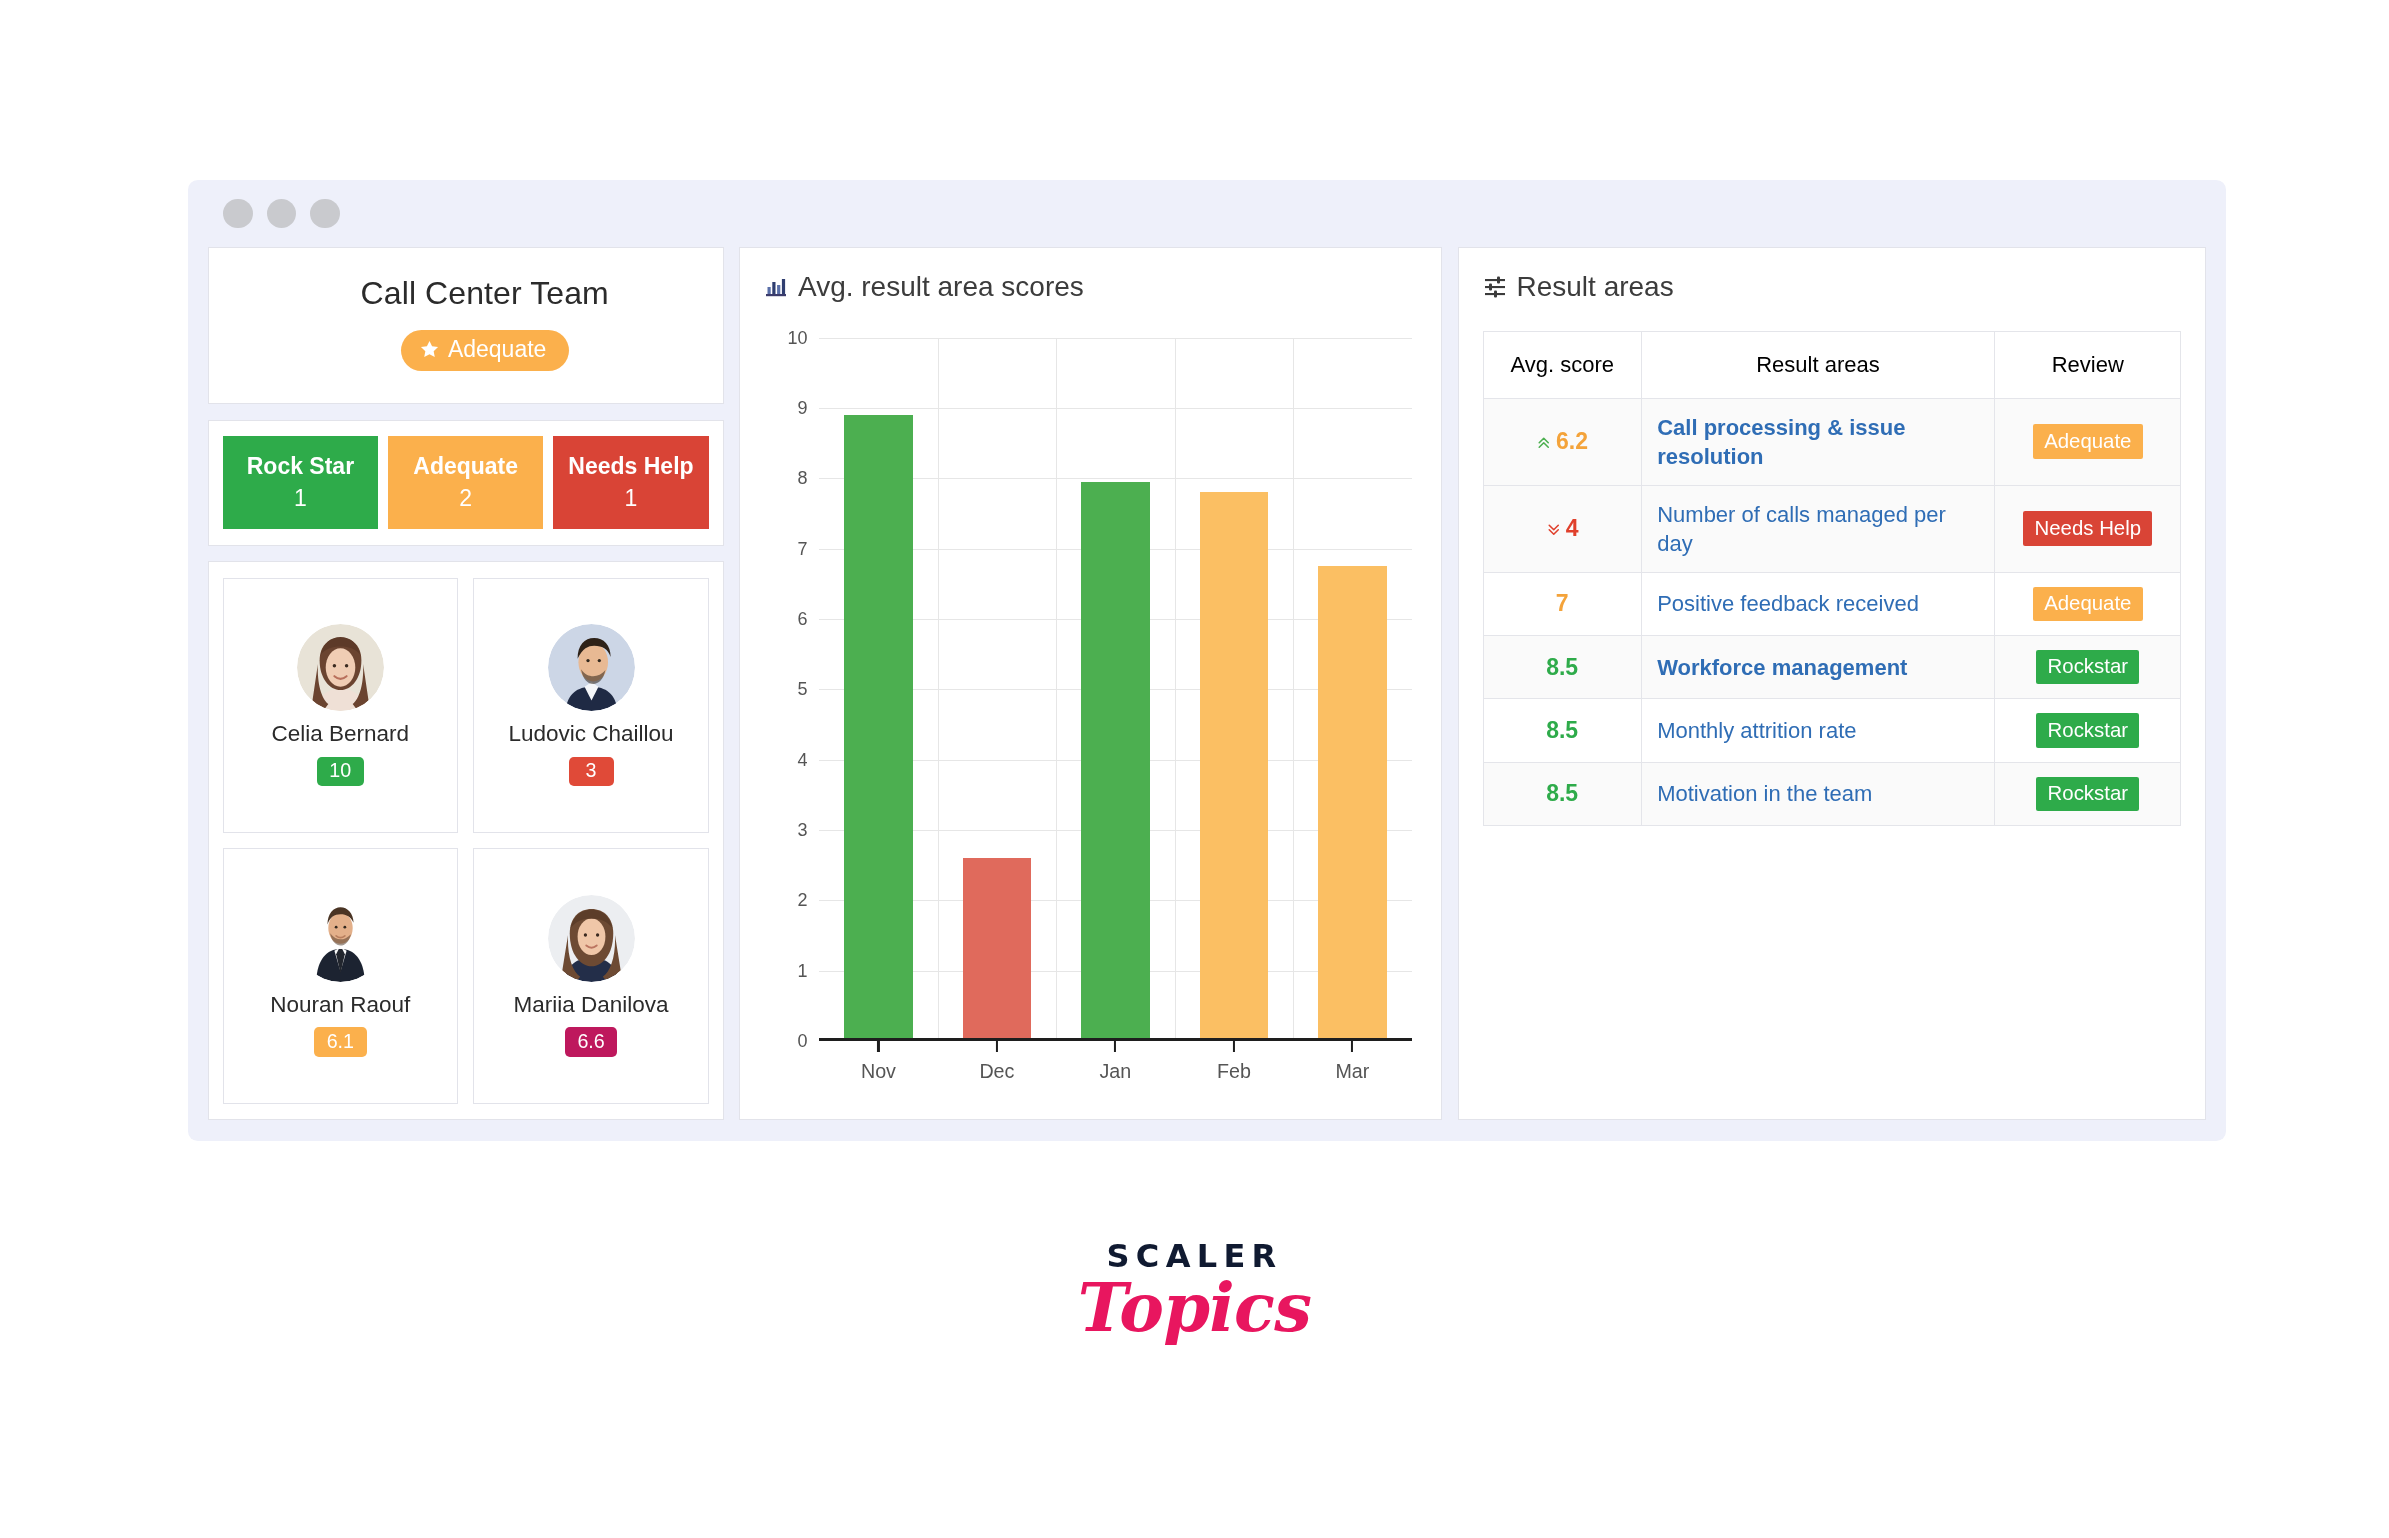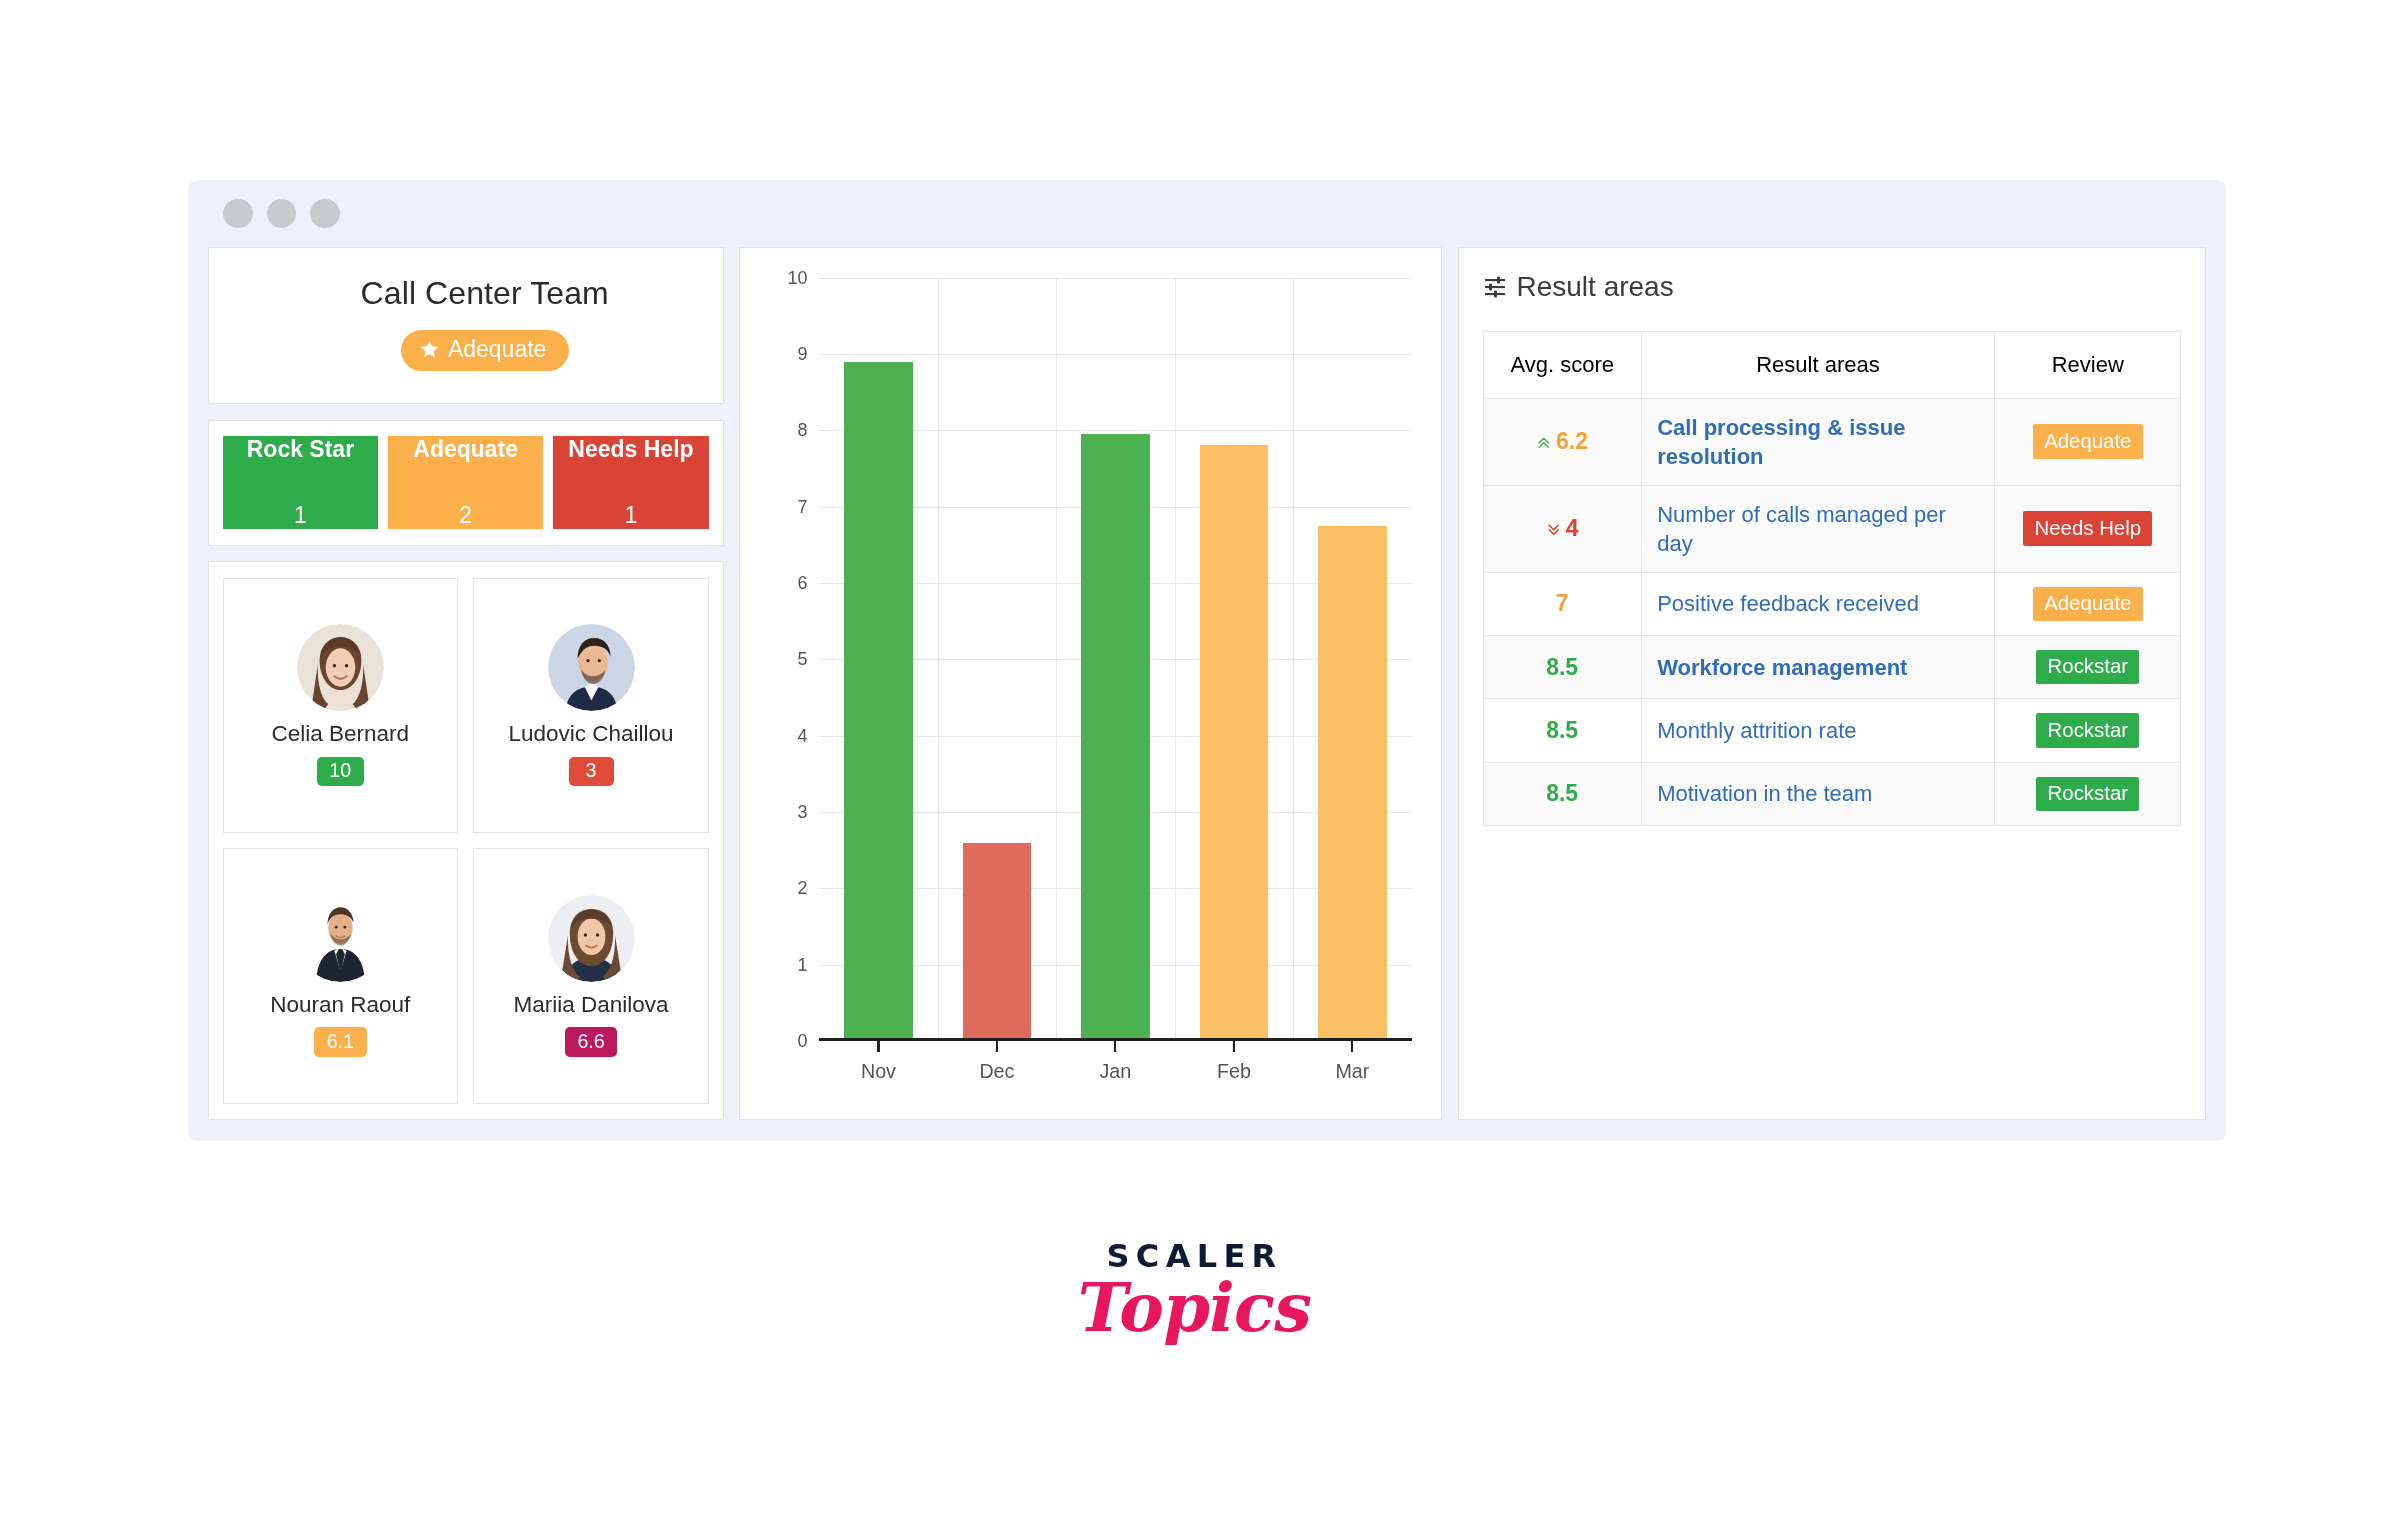--- a/index.html
+++ b/index.html
@@ -90,21 +90,21 @@
     display: flex;
     gap: 9.8px;
   }
   .stat {
     flex: 1;
     height: 93px;
     color: #fff;
     display: flex;
     flex-direction: column;
     align-items: center;
-    justify-content: space-between;
+    justify-content: center;
     gap: 4.2px;
   }
   .stat .lab { font-size: 23px; font-weight: 700; white-space: nowrap; }
   .stat .num { font-size: 23px; font-weight: 400; }
 
   .members-card {
     flex: 1;
     padding: 15.5px 14px;
     display: grid;
     grid-template-columns: 1fr 1fr;
@@ -416,20 +416,30 @@
             </g>
           </svg>
           <div class="member-name">Mariia Danilova</div>
           <div class="score-badge" style="background: #be185d;">6.6</div>
         </div>
 
       </div>
     </div>
 
     <div class="col-mid">
+      <div class="panel-head">
+        <svg class="head-icon" viewBox="0 0 24 24">
+          <rect x="2" y="19" width="20" height="2.2" fill="#3b3b6b"></rect>
+          <rect x="3.5" y="12" width="3.2" height="7" fill="#5a6fa8"></rect>
+          <rect x="8.3" y="7" width="3.2" height="12" fill="#2f3e70"></rect>
+          <rect x="13.1" y="10" width="3.2" height="9" fill="#5a6fa8"></rect>
+          <rect x="17.9" y="4" width="3.2" height="15" fill="#2f3e70"></rect>
+        </svg>
+        <span>Avg. result area scores</span>
+      </div>
 
       <div class="plot-wrap">
         <div class="ylabels">
             <div class="ylab" style="top: 100%;">0</div>
             <div class="ylab" style="top: 90%;">1</div>
             <div class="ylab" style="top: 80%;">2</div>
             <div class="ylab" style="top: 70%;">3</div>
             <div class="ylab" style="top: 60%;">4</div>
             <div class="ylab" style="top: 50%;">5</div>
             <div class="ylab" style="top: 40%;">6</div>

